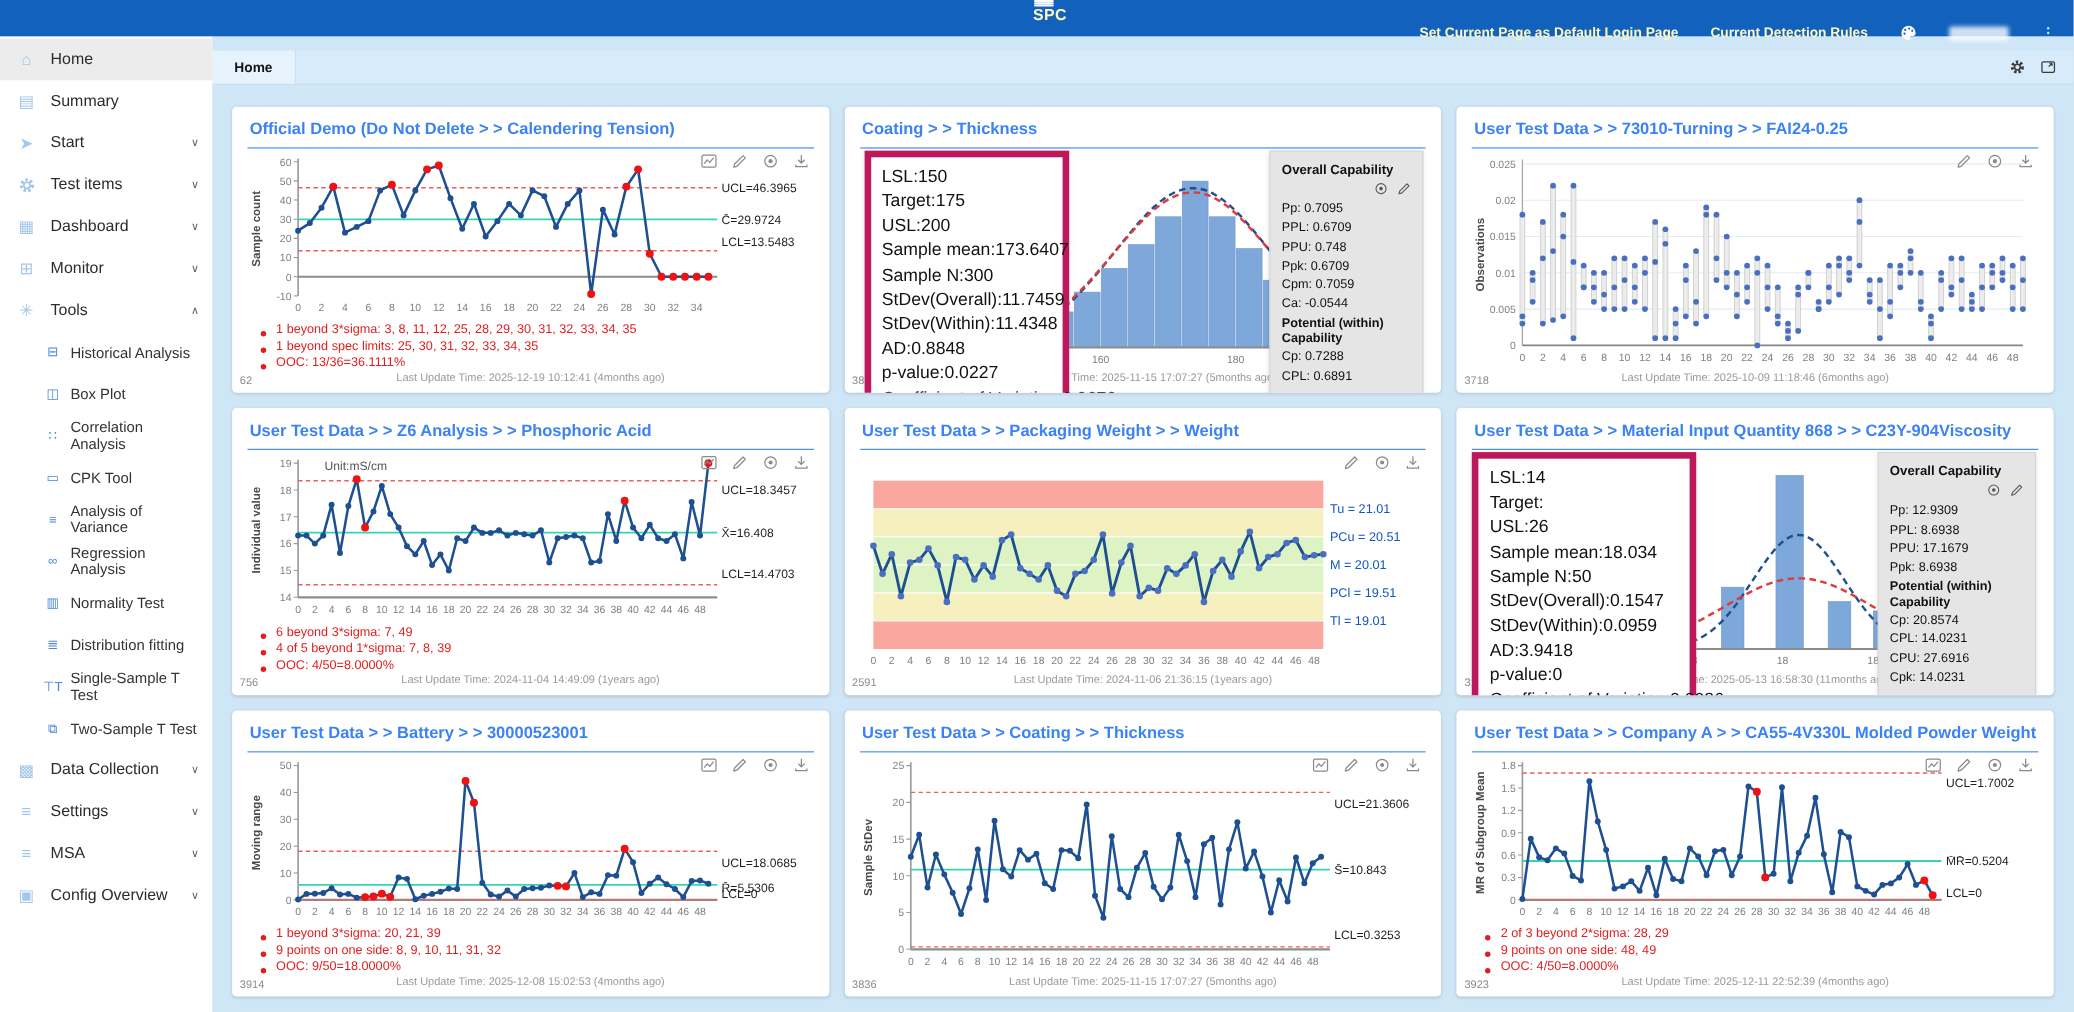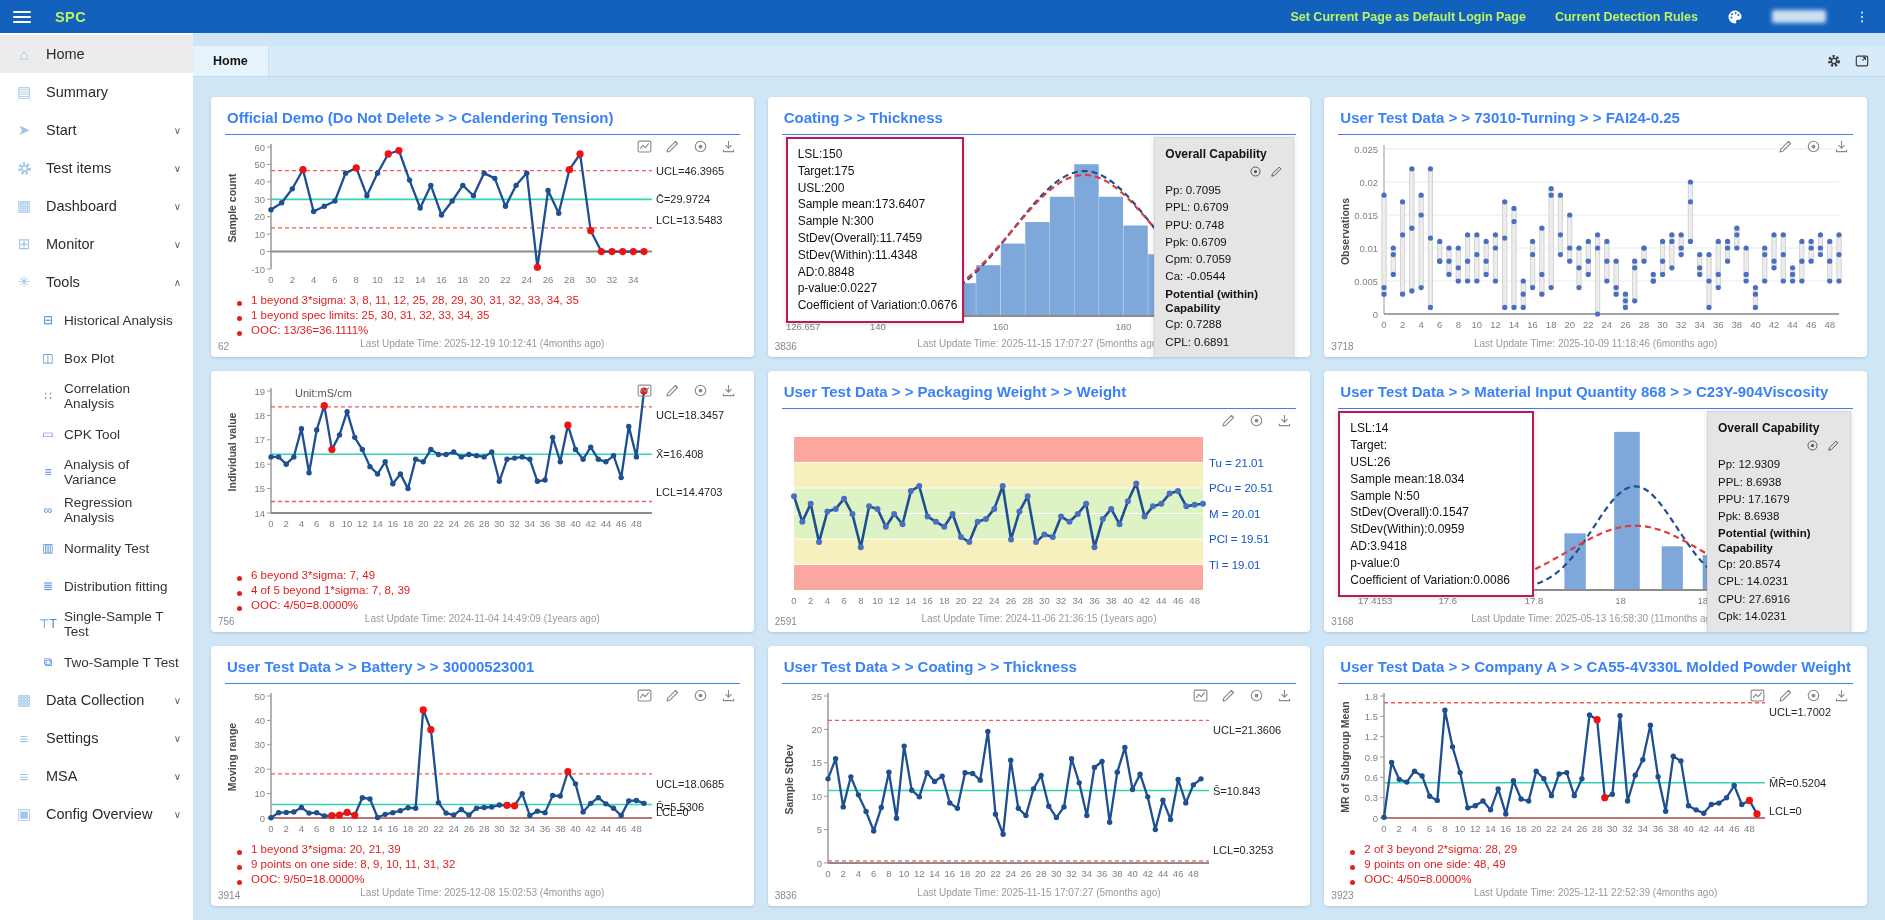--- a/index.html
+++ b/index.html
@@ -1,18 +1,18 @@
 <!DOCTYPE html>
 <html><head>
 <meta charset="utf-8">
 <style>
   html,body{margin:0;padding:0;}
   body{width:1885px;height:920px;overflow:hidden;background:#cfe6f7;font-family:"Liberation Sans",sans-serif;}
   
-  .topbar{position:absolute;top:0;left:0;width:1885px;height:33px;background:#1261bd;display:flex;align-items:center;color:#bef264;z-index:20;}
+  .topbar{position:absolute;top:0;left:0;width:1885px;height:33px;background:#1261bd;display:flex;align-items:center;color:#fef9c3;z-index:20;flex-direction:column;}
   .hamburger{width:18px;height:12px;margin-left:13px;display:flex;flex-direction:column;justify-content:space-between;cursor:pointer;}
   .hamburger span{display:block;height:2px;background:#fff;border-radius:1px;}
   .appname{margin-left:24px;font-size:14.5px;font-weight:bold;letter-spacing:.4px;}
   .topbar-right{margin-left:auto;display:flex;align-items:center;gap:29px;padding-right:16px;}
   .tb-btn{font-size:12.5px;font-weight:bold;cursor:pointer;white-space:nowrap;}
   .user-chip{width:54px;height:13px;background:rgba(255,255,255,.8);border-radius:2px;filter:blur(2px);}
   .icon{display:inline-flex;align-items:center;justify-content:center;}
   .icon svg{width:100%;height:100%;}
   .tb-ic{width:16px;height:16px;color:#fff;cursor:pointer;}
   .kb-ic{width:14px;height:14px;color:#cfe0f5;cursor:pointer;}
@@ -39,21 +39,21 @@
   .toolbar{position:absolute;top:2px;right:4px;display:flex;gap:13px;z-index:5;}
   .tool-ic{width:15px;height:15px;color:#8a8a8a;cursor:pointer;}
   .ann{flex:0 0 auto;padding-left:12px;}
   .ann-line{display:flex;align-items:flex-end;font-size:11.5px;color:#e02020;height:15px;}
   .bullet{width:5px;height:5px;border-radius:50%;background:#e02020;margin-right:9px;flex:0 0 auto;}
   .footer{flex:0 0 auto;display:flex;justify-content:center;align-items:center;height:15px;font-size:10px;color:#999;}
   .corner-num{position:absolute;left:7px;bottom:5px;font-size:10px;color:#8a8a8a;z-index:2;}
   svg{display:block;}
   svg text{font-family:"Liberation Sans",sans-serif;}
   
-  .stats-box{position:absolute;background:#fff;border:2px solid #be185d;box-shadow:0 1px 5px rgba(0,0,0,.15);padding:7px 10px;z-index:4;font-size:12px;color:#111;line-height:1.4;white-space:nowrap;}
+  .stats-box{position:absolute;background:#fff;border:6px solid #be185d;box-shadow:0 1px 5px rgba(0,0,0,.15);padding:7px 10px;z-index:4;font-size:16px;color:#111;line-height:1.4;white-space:nowrap;}
   .cap-panel{position:absolute;background:#e5e5e5;border:1px solid #d6d6d6;box-shadow:0 1px 5px rgba(0,0,0,.15);padding:7px 10px;z-index:6;font-size:11.5px;color:#111;line-height:1.5;}
   .cap-title{font-weight:bold;font-size:12px;color:#111;}
   .cap-icons{display:flex;justify-content:flex-end;gap:8px;margin:2px 0 4px 0;}
   .cap-ic{width:13px;height:13px;color:#555;cursor:pointer;}
   .cap-sec{font-weight:bold;line-height:1.25;margin:1px 0;}
 </style>
 </head>
 <body>
 
 <div class="topbar">
@@ -670,20 +670,21 @@
             <circle cx="501" cy="144" r="2.6" fill="#4a6fc0"></circle>
             <text x="11" y="94.5" font-size="10.5" fill="#4a4a4a" text-anchor="middle" font-weight="bold" transform="rotate(-90 11 94.5)">Observations</text>
           </svg>
         </div>
         <div class="footer">
           <span>Last Update Time: 2025-10-09 11:18:46 (6months ago)</span>
         </div>
         <div class="corner-num">3718</div>
       </div>
       <div class="card">
+        <div class="card-title">User Test Data &gt;  &gt; Z6 Analysis &gt;  &gt; Phosphoric Acid</div>
         <div class="chart-zone">
           <div class="toolbar">
             <span class="icon tool-ic">
               <svg viewBox="0 0 16 16">
                 <rect x="1.2" y="2.2" width="13.6" height="11.6" rx="1.5" fill="none" stroke="currentColor" stroke-width="1.2"></rect>
                 <polyline points="3.5,10.5 6.2,6.8 8.8,9.2 12.6,4.6" fill="none" stroke="currentColor" stroke-width="1.2"></polyline>
               </svg>
             </span>
             <span class="icon tool-ic">
               <svg viewBox="0 0 16 16">

